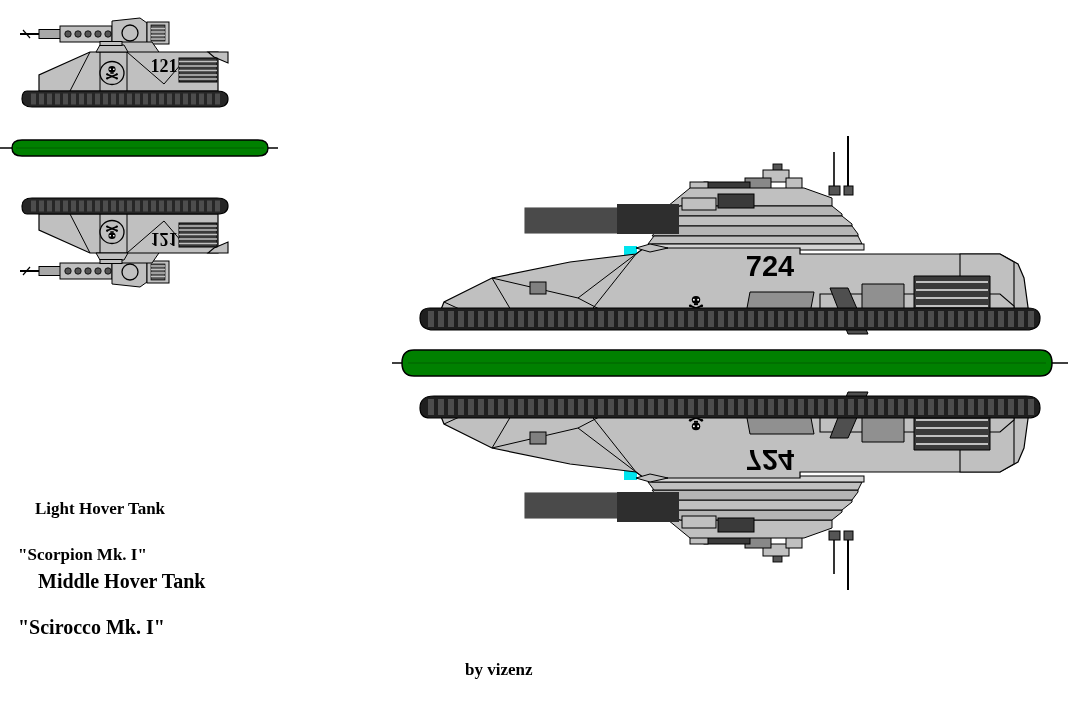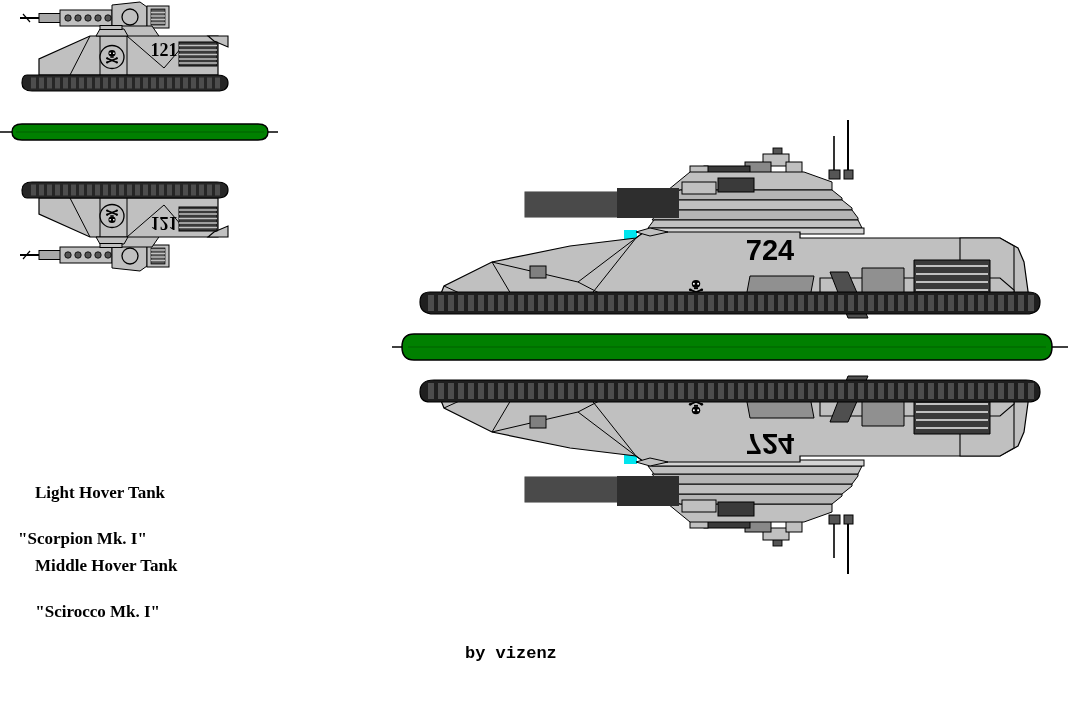--- a/index.html
+++ b/index.html
@@ -2,34 +2,34 @@
 <html><head>
 <meta charset="utf-8">
 <title>Hover Tanks</title>
 <style>
   html,body{margin:0;padding:0;background:#ffffff;}
   body{
     width:1068px;height:706px;position:relative;overflow:hidden;
     font-family:"Liberation Serif", serif;
     background:#ffffff;
   }
-  .stage{position:absolute;left:0;top:0;width:1068px;height:560px;}
+  .stage{position:absolute;left:0;top:16px;width:1068px;height:560px;}
   .svg-layer{position:absolute;left:0;top:0;width:1068px;height:706px;}
   .caption{
     position:absolute;
     font-family:"Liberation Serif", serif;
     font-weight:bold;
     color:#000000;
     white-space:pre;
     letter-spacing:0px;
   }
   #cap-light{ left:18px; top:458px; font-size:17px; line-height:23px;}
-  #cap-mid  { left:18px; top:531px; font-size:17px; line-height:23px;text-align:center;}
+  #cap-mid  { left:18px; top:531px; font-size:20px; line-height:23px;}
   #cap-url  { left:18px; top:644px; font-size:17px;}
-  #cap-by   { left:465px; top:644px; font-size:17px;font-family:Liberation Mono, monospace;}
+  #cap-by   { left:465px; top:644px; font-size:17px;}
   .caption .l2{display:block;}
 </style>
 </head>
 <body>
 
 <div class="stage">
 
   <svg class="svg-layer" viewBox="0 0 1068 706" xmlns="http://www.w3.org/2000/svg">
     <defs>
 

